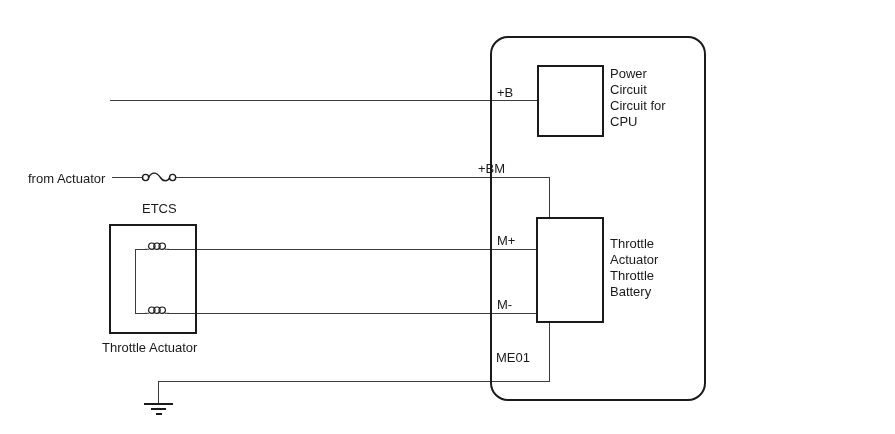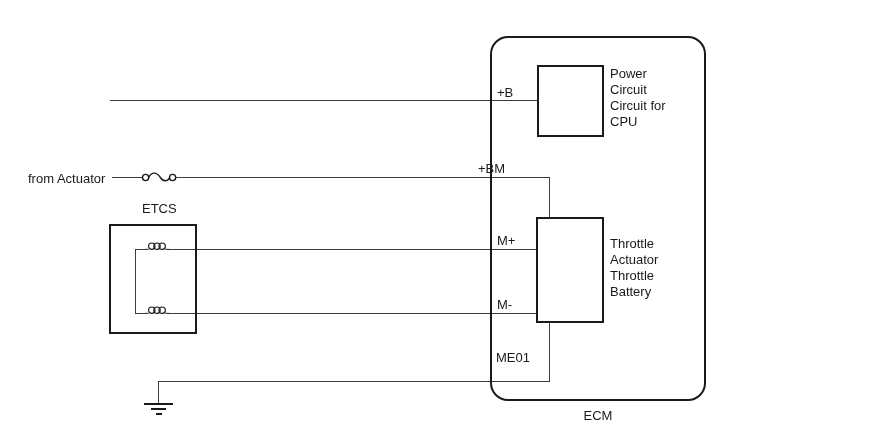--- a/index.html
+++ b/index.html
@@ -68,20 +68,21 @@
     <path d="M20 8.3 H24" stroke="#3c3c3c" stroke-width="1" fill="none"></path>
   </svg>
   <svg class="sym" style="left:145px;top:305px" width="24" height="10" viewBox="0 0 24 10">
     <path d="M0 8.3 H4" stroke="#3c3c3c" stroke-width="1" fill="none"></path>
     <circle cx="6.8" cy="5.2" r="3.2" fill="none" stroke="#1a1a1a" stroke-width="1.2"></circle>
     <circle cx="12" cy="5.2" r="3.2" fill="none" stroke="#1a1a1a" stroke-width="1.2"></circle>
     <circle cx="17.2" cy="5.2" r="3.2" fill="none" stroke="#1a1a1a" stroke-width="1.2"></circle>
     <path d="M20 8.3 H24" stroke="#3c3c3c" stroke-width="1" fill="none"></path>
   </svg>
 
+  <div class="txt" style="left:102px;top:339px">Throttle Actuator</div>
 
   <div class="box ecm-box" style="left:490px;top:36px;width:216px;height:365px"></div>
 
   <div class="box" style="left:537px;top:65px;width:67px;height:72px"></div>
 
   <div class="box" style="left:536px;top:217px;width:68px;height:106px"></div>
 
   <div class="txt" style="left:497px;top:84px">+B</div>
   <div class="txt" style="left:478px;top:160px">+BM</div>
   <div class="txt" style="left:497px;top:232px">M+</div>
@@ -95,15 +96,14 @@
     <span class="line">CPU</span>
   </div>
 
   <div class="txt blocktxt" style="left:610px;top:236px">
     <span class="line">Throttle</span>
     <span class="line">Actuator</span>
     <span class="line">Throttle</span>
     <span class="line">Battery</span>
   </div>
 
-  <div class="txt caption-center" style="left:490px;top:407px;width:216px">ECM</div>
 
 </div>
 
 </body></html>

